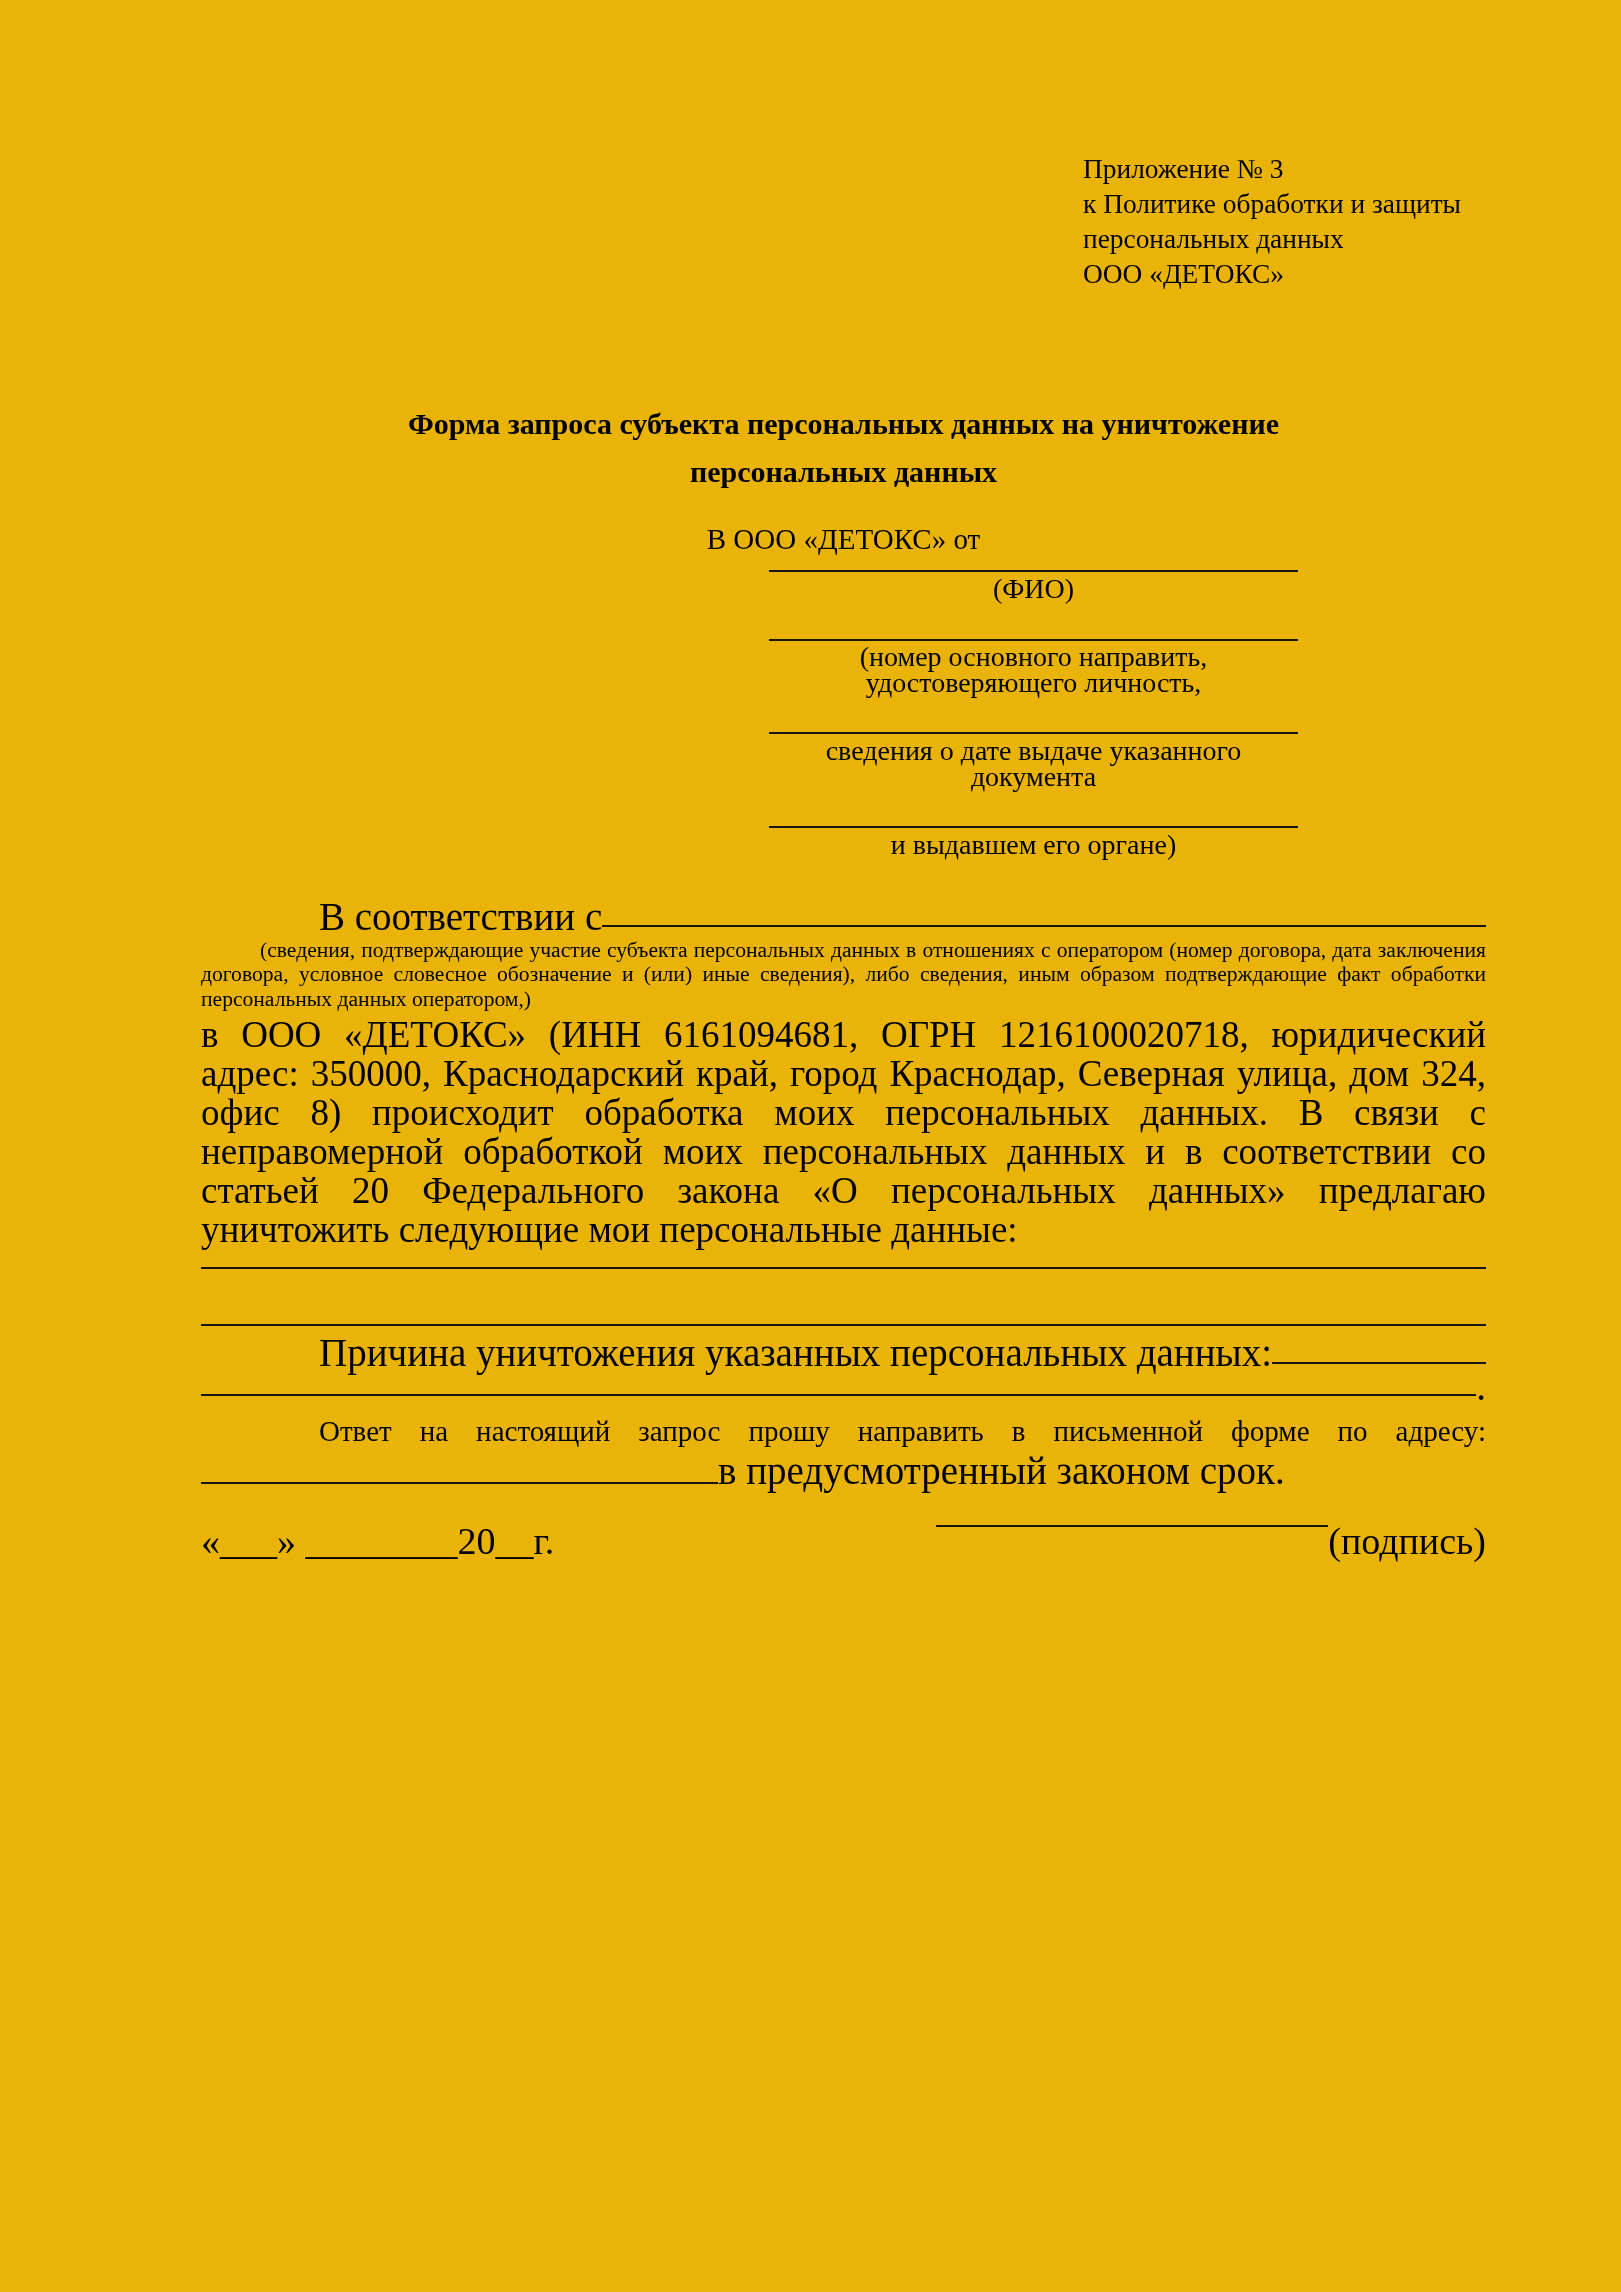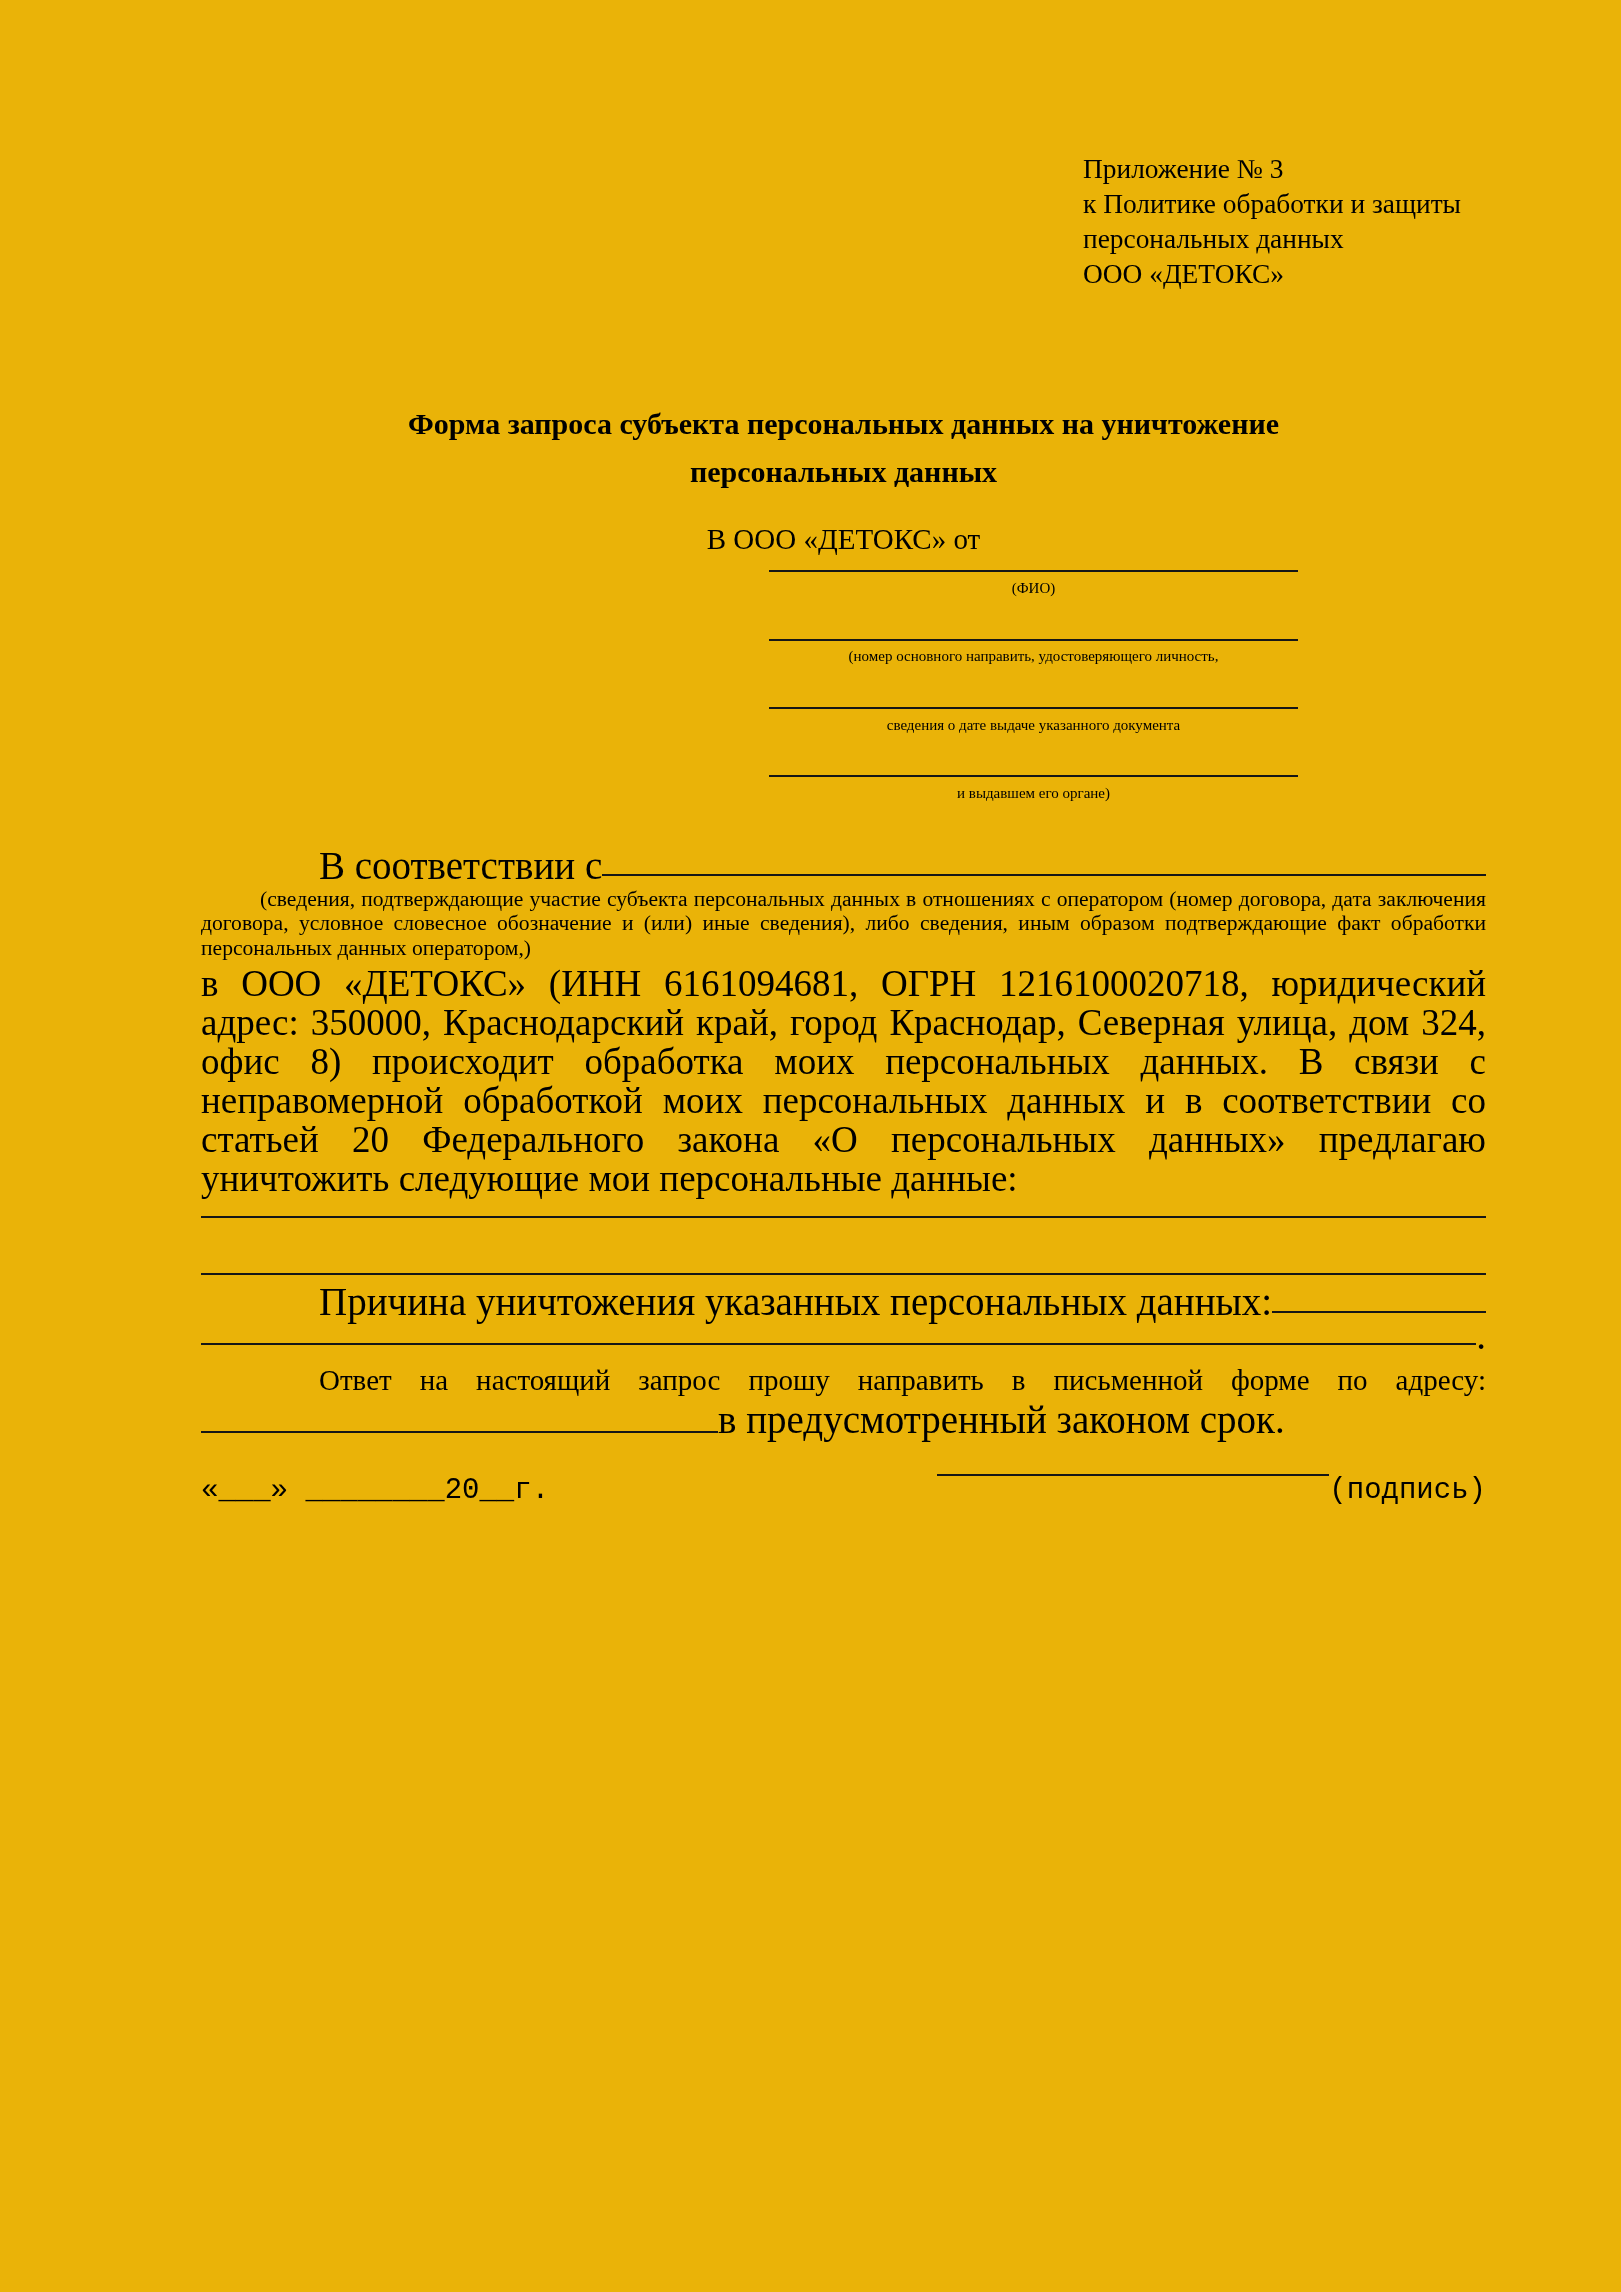--- a/index.html
+++ b/index.html
@@ -52,21 +52,21 @@
   }
   .field { margin-bottom: 37px; }
   .field:last-child { margin-bottom: 0; }
   .field-line {
     height: 0;
     border-bottom: 2px solid #161616;
   }
   .field-caption {
     padding-top: 3.9px;
     text-align: center;
-    font-size: 15px;
+    font-size: 28px;
     line-height: 25.5px;
   }
 
   .row {
     display: flex;
     align-items: flex-end;
     font-size: 39px;
     line-height: 31px;
   }
   .fill {
@@ -123,23 +123,22 @@
     width: 517px;
     border-bottom: 2px solid #161616;
     margin-bottom: 5.9px;
   }
 
   .signature-row {
     margin-top: 35px;
     display: flex;
     justify-content: space-between;
     align-items: flex-end;
-    font-size: 29px;
+    font-size: 38px;
     line-height: 33px;
-    font-family: Liberation Mono, monospace;
   }
   .sig-group {
     display: flex;
     align-items: flex-start;
   }
   .sig-line {
     display: inline-block;
     width: 392px;
     border-bottom: 2px solid #161616;
     margin-bottom: 4.9px;

